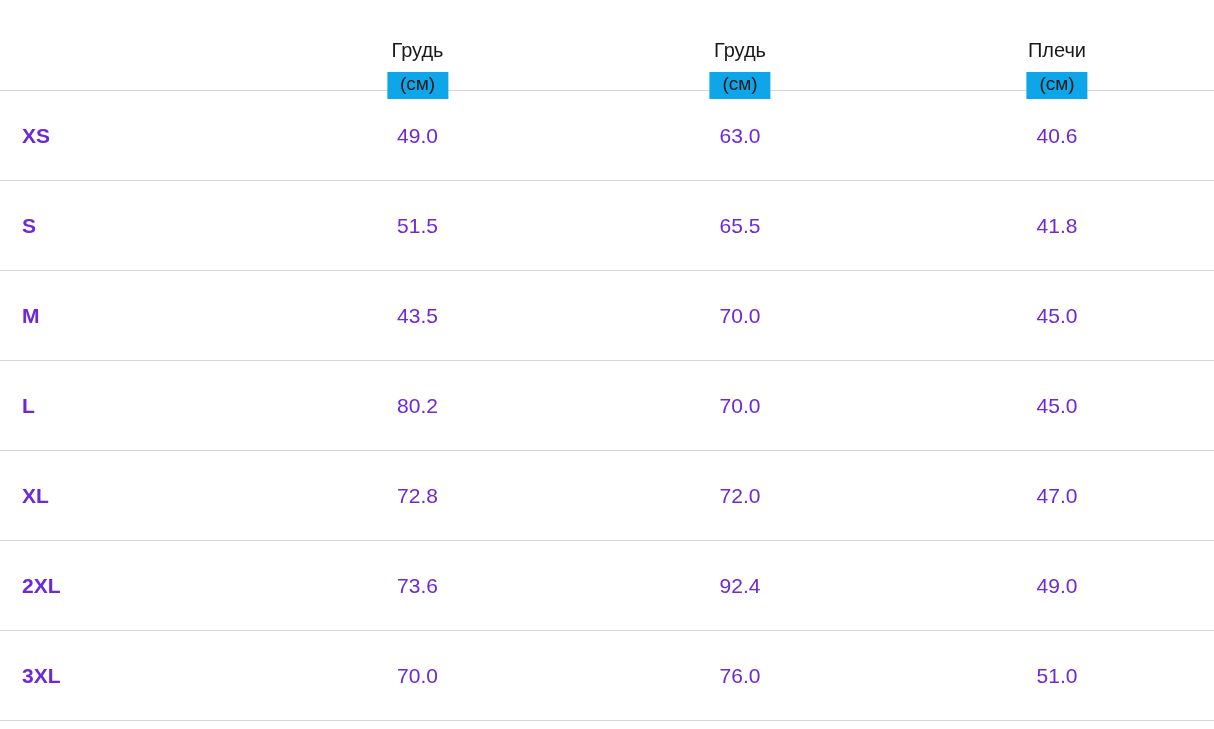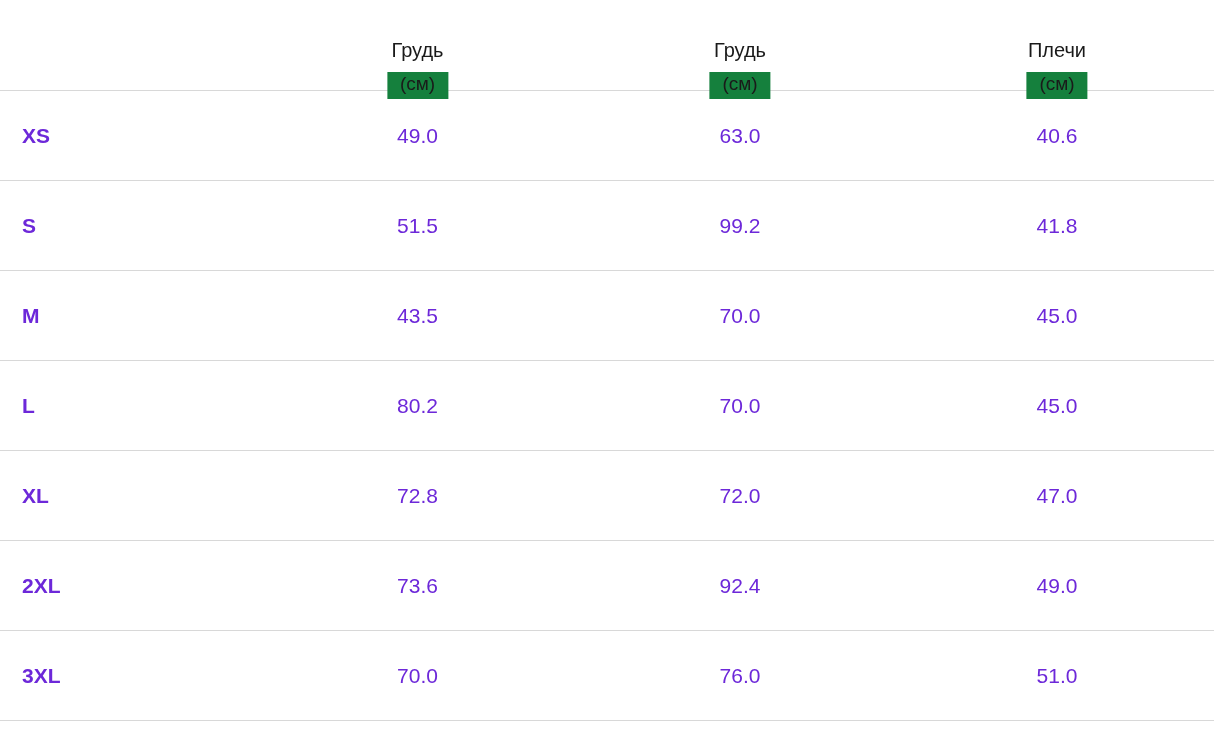--- a/index.html
+++ b/index.html
@@ -63,21 +63,21 @@
     white-space: nowrap;
   }
   
   .head-unit {
     font-size: 19px;
     line-height: 1;
     position: absolute;
     left: 50%;
     transform: translateX(-50%);
     bottom: -9px;
-    background: #15803d;
+    background: #0ea5e9;
     padding: 2px 13px 6px 13px;
     white-space: nowrap;
   }
 
   
   .size-chart tbody td {
     height: 90px;
     padding: 0 22px;
     font-size: 21px;
     line-height: 1;
@@ -128,21 +128,21 @@
   <tbody id="chart-body">
       <tr>
         <td class="cell-size col-size">XS</td>
         <td class="col-chest">49.0</td>
         <td class="col-len">63.0</td>
         <td class="col-shld">40.6</td>
       </tr>
       <tr>
         <td class="cell-size col-size">S</td>
         <td class="col-chest">51.5</td>
-        <td class="col-len">99.2</td>
+        <td class="col-len">65.5</td>
         <td class="col-shld">41.8</td>
       </tr>
       <tr>
         <td class="cell-size col-size">M</td>
         <td class="col-chest">43.5</td>
         <td class="col-len">70.0</td>
         <td class="col-shld">45.0</td>
       </tr>
       <tr>
         <td class="cell-size col-size">L</td>

